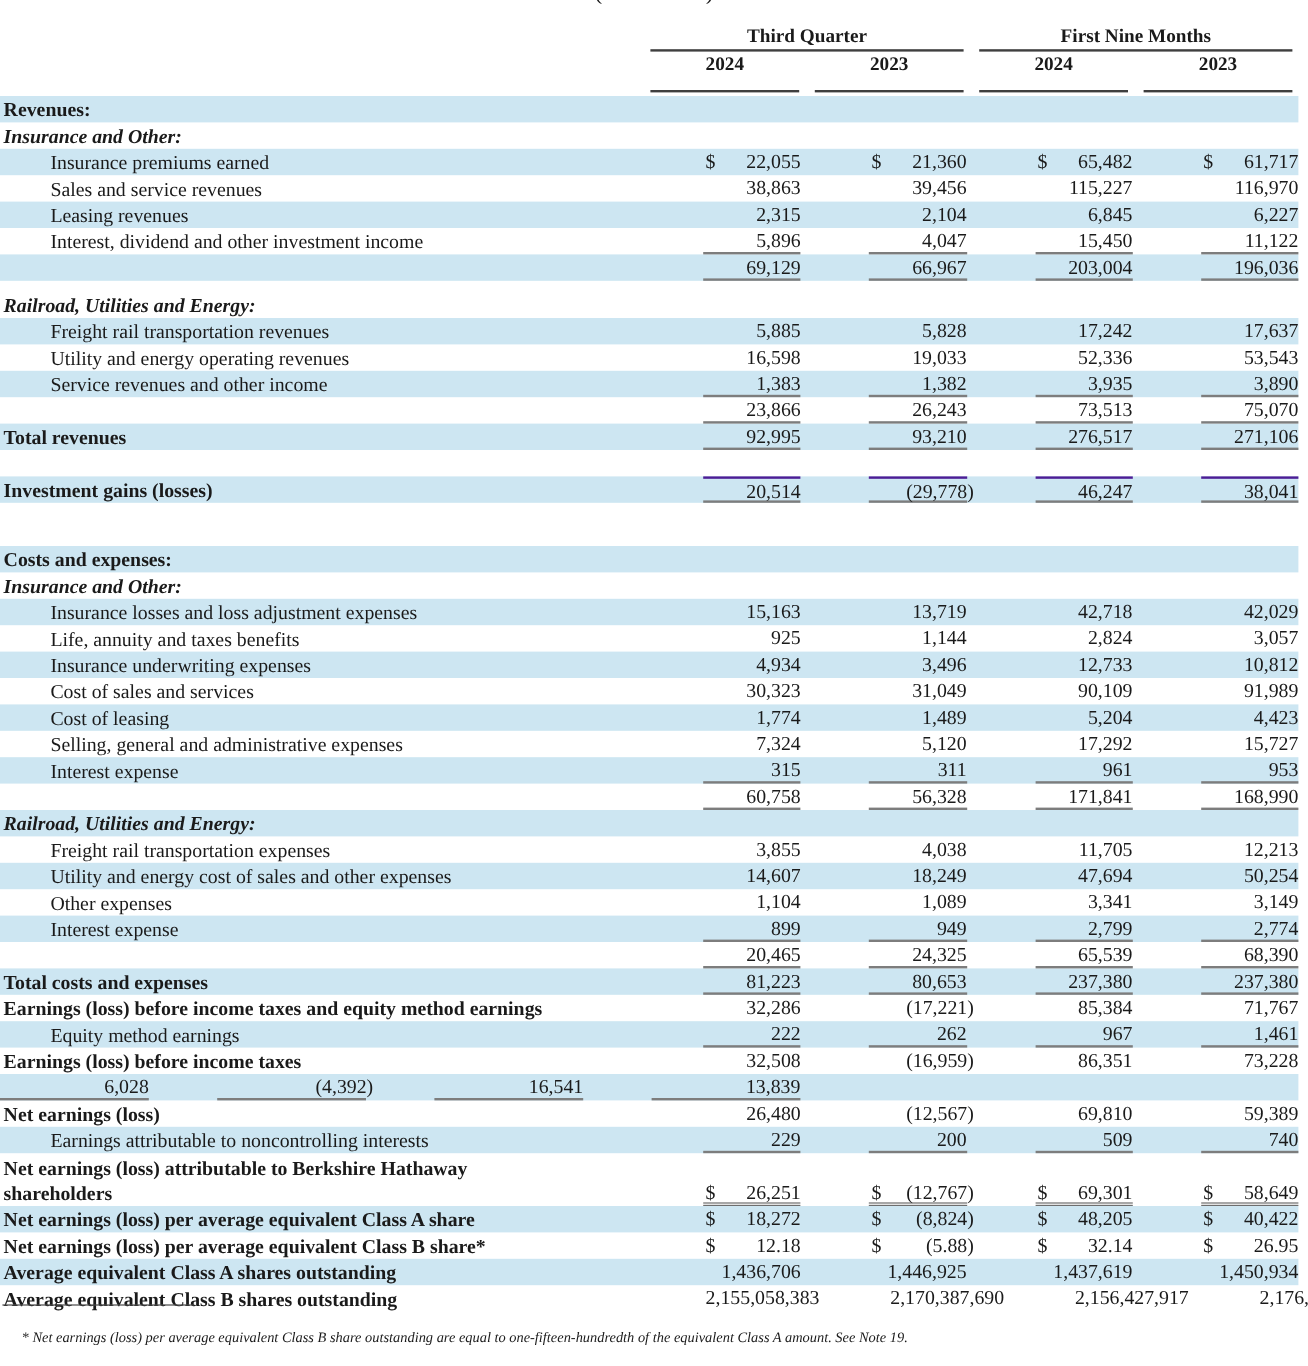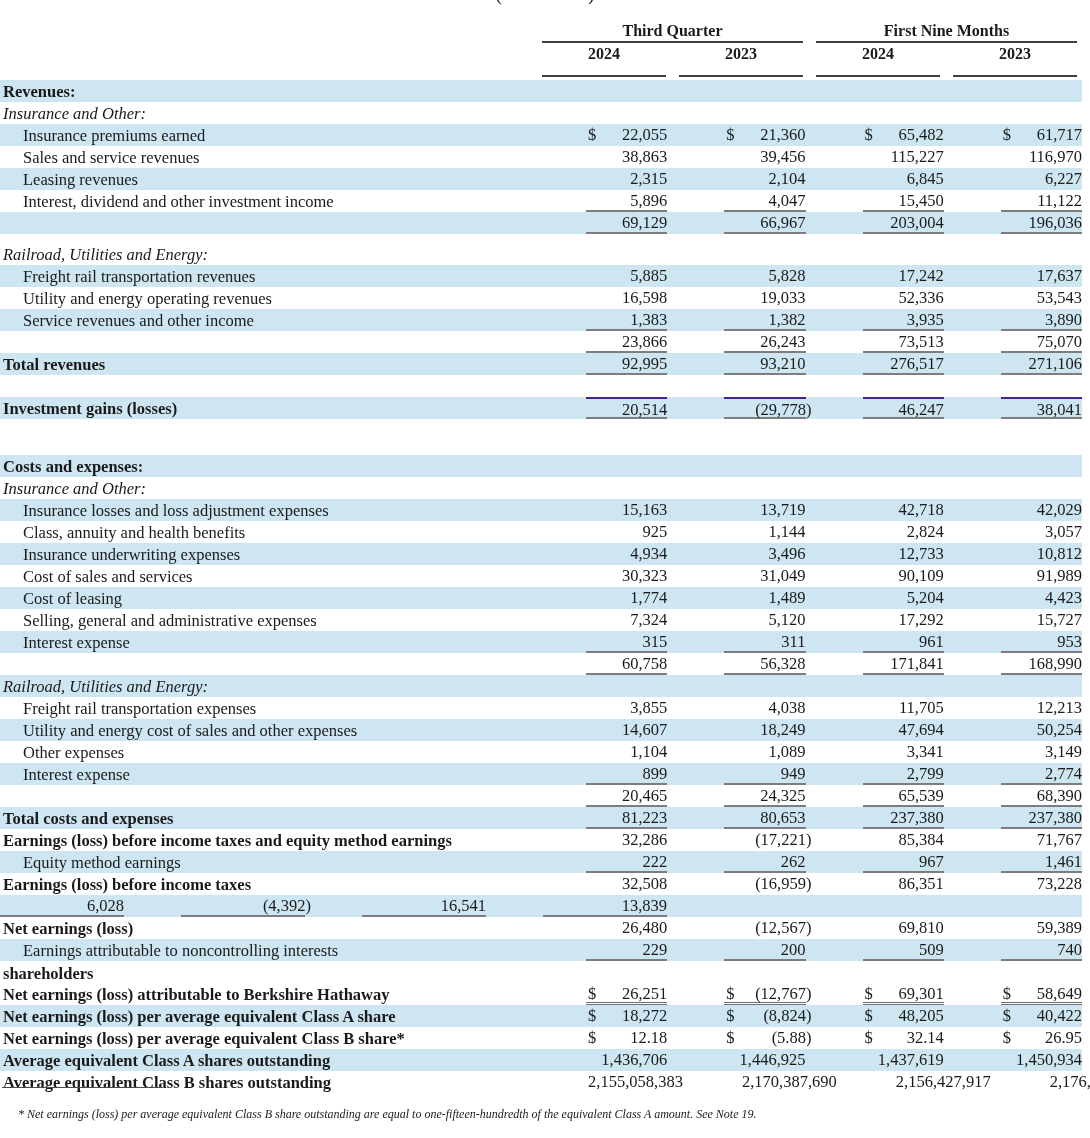--- a/index.html
+++ b/index.html
@@ -23,24 +23,24 @@
   .yr{width:124px;margin-right:13px;text-align:center;font-weight:bold;font-size:16px;
       line-height:18px;border-bottom:2px solid #3f3f3f;padding-bottom:12px;box-sizing:border-box;}
   .yr:last-child{margin-right:0;}
 
   .rows{margin-top:3px;}
   .row{display:flex;height:22px;align-items:flex-end;gap:44px;}
   .row.shade{background:#cde6f2;}
   .row.tall{height:44px;}
   .spacer{width:100%;}
   .lbl{flex:0 0 542px;line-height:21px;white-space:nowrap;overflow:hidden;padding-left:3px;box-sizing:border-box;}
-  .lbl.detail{padding-left:23px;}
+  .lbl.detail{padding-left:42px;}
   .lbl.section{font-weight:bold;}
   .lbl.total{font-weight:bold;}
-  .lbl.subsection{font-weight:normal;font-style:italic;margin-top:28px;}
+  .lbl.subsection{font-weight:bold;font-style:italic;margin-top:28px;}
   .col{width:124px;margin-right:13px;height:22px;box-sizing:border-box;
        display:flex;justify-content:space-between;align-items:baseline;
        line-height:21px;padding-bottom:1px;}
   .col:last-child{margin-right:0;}
   .col.rule-below{border-bottom:2px solid #7d7d7d;}
   .col.rule-above{border-top:2px solid #4c1d95;}
   .col.rule-double{border-bottom:3px double #6e6e6e;}
   .sym{padding-left:2px;}
   .val{text-align:right;}
   .val.neg{margin-right:-6px;}
@@ -406,21 +406,21 @@
         <div class="col">
           <span class="sym"></span>
           <span class="val">42,718</span>
         </div>
         <div class="col">
           <span class="sym"></span>
           <span class="val">42,029</span>
         </div>
       </div>
       <div class="row">
-        <div class="lbl detail">Class, annuity and health benefits</div>
+        <div class="lbl detail">Life, annuity and taxes benefits</div>
         <div class="col">
           <span class="sym"></span>
           <span class="val">925</span>
         </div>
         <div class="col">
           <span class="sym"></span>
           <span class="val">1,144</span>
         </div>
         <div class="col">
           <span class="sym"></span>
@@ -786,22 +786,22 @@
           <span class="sym"></span>
           <span class="val">509</span>
         </div>
         <div class="col rule-below">
           <span class="sym"></span>
           <span class="val">740</span>
         </div>
       </div>
       <div class="row tall">
         <div class="lbl total">
+          <div>Net earnings (loss) attributable to Berkshire Hathaway</div>
           <div>shareholders</div>
-          <div>Net earnings (loss) attributable to Berkshire Hathaway</div>
         </div>
         <div class="col rule-double">
           <span class="sym">$</span>
           <span class="val">26,251</span>
         </div>
         <div class="col rule-double">
           <span class="sym">$</span>
           <span class="val neg">(12,767)</span>
         </div>
         <div class="col rule-double">

